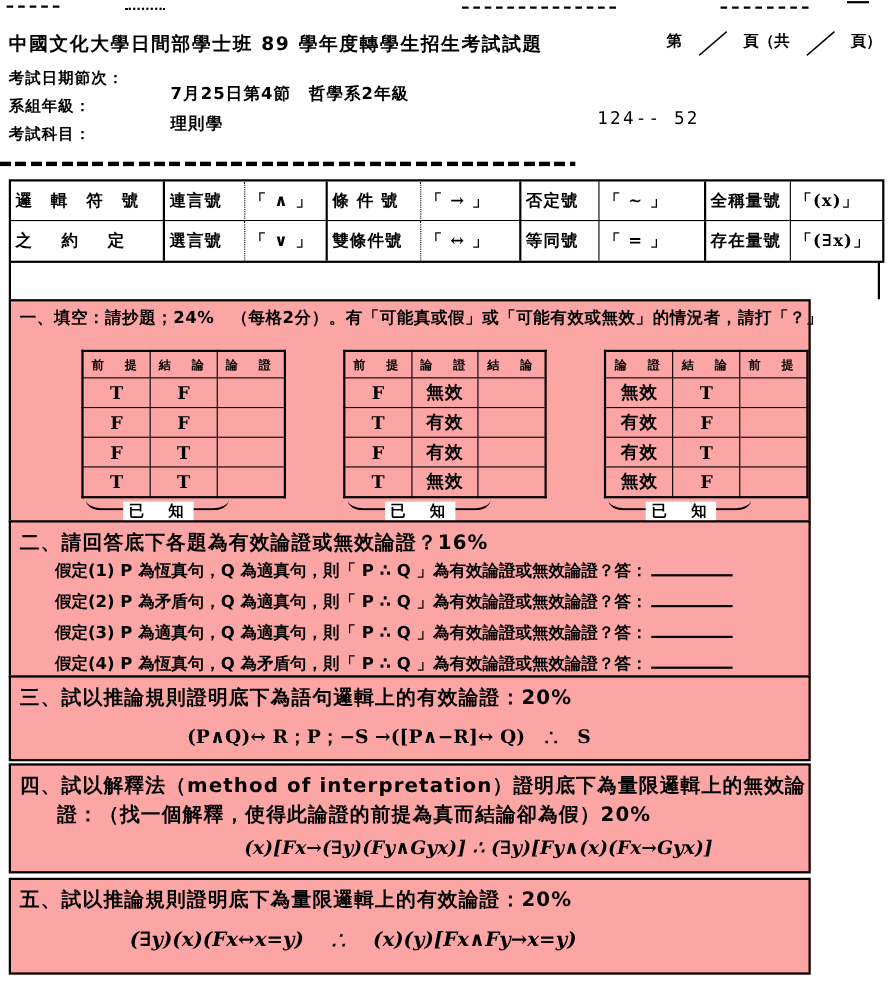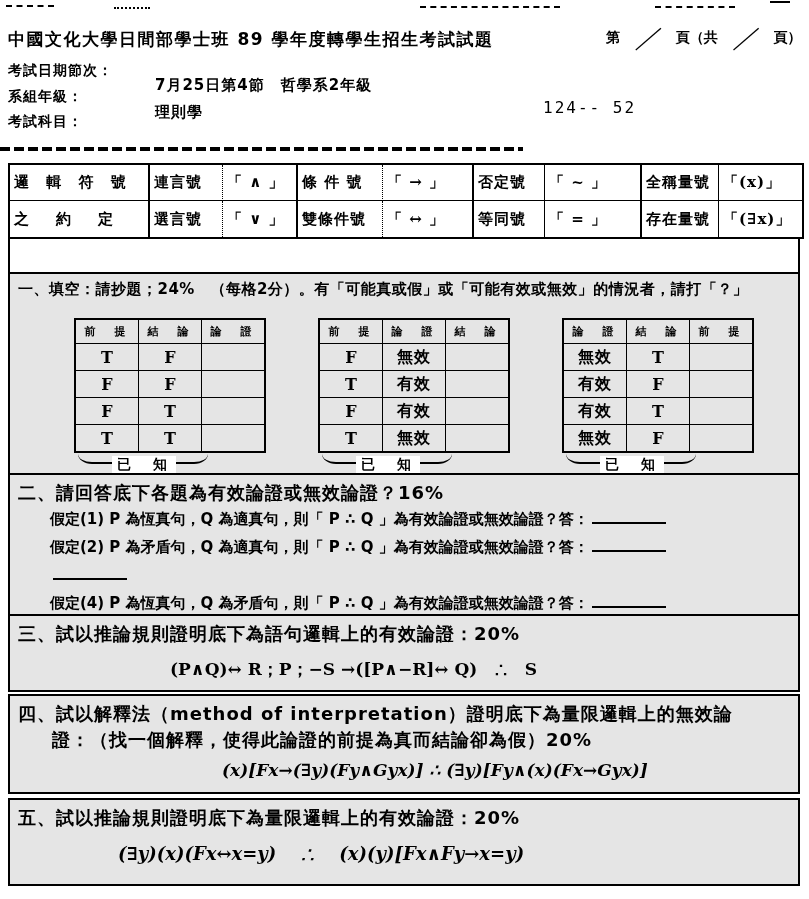--- a/index.html
+++ b/index.html
@@ -30,21 +30,21 @@
   .sc.r1{border-bottom:1px solid #000;}
   .sc.grp{border-left:2px solid #000;}
   .sc.dot{border-left:1px dotted #000;}
   .sc.thin{border-left:1px solid #000;}
   .sc.corner{letter-spacing:6px;padding-left:4px;}
   .sc.symcell{font-family:"DejaVu Serif",serif;font-size:15px;}
 
   
   .strip{position:absolute;left:8px;top:239px;width:792px;height:33px;
          border-left:2px solid #000;border-right:2px solid #000;box-sizing:border-box;}
-  .secbox{position:absolute;left:8px;width:792px;border:2px solid #000;box-sizing:border-box;background:#e5e5e5;}
+  .secbox{position:absolute;left:8px;width:729px;border:2px solid #000;box-sizing:border-box;background:#fca5a5;}
   #sec1{top:272px;height:203px;}
   #sec2{top:473px;height:143px;}
   #sec3{top:614px;height:78px;}
   #sec4{top:694px;height:100px;}
   #sec5{top:798px;height:88px;}
 
   .sec-title{font-weight:bold;letter-spacing:0.5px;padding:6px 6px 0 8px;font-size:15px;white-space:nowrap;}
   .sec-title.big{font-size:18px;letter-spacing:1px;}
   .sec-title.cont{padding-left:42px;padding-top:2px;}
 
@@ -245,21 +245,21 @@
 
   <div class="secbox" id="sec2">
     <div class="sec-title big">二、請回答底下各題為有效論證或無效論證？16%</div>
     <div class="q2-line">
       <span>假定(1)  P 為恆真句，Q 為適真句，則「 P ∴ Q 」為有效論證或無效論證？答：</span><span class="ans-blank"></span>
     </div>
     <div class="q2-line">
       <span>假定(2)  P 為矛盾句，Q 為適真句，則「 P ∴ Q 」為有效論證或無效論證？答：</span><span class="ans-blank"></span>
     </div>
     <div class="q2-line">
-      <span class="ans-blank"></span>
+      <span>假定(3)  P 為適真句，Q 為適真句，則「 P ∴ Q 」為有效論證或無效論證？答：</span><span class="ans-blank"></span>
     </div>
     <div class="q2-line">
       <span>假定(4)  P 為恆真句，Q 為矛盾句，則「 P ∴ Q 」為有效論證或無效論證？答：</span><span class="ans-blank"></span>
     </div>
   </div>
 
   <div class="secbox" id="sec3">
     <div class="sec-title big">三、試以推論規則證明底下為語句邏輯上的有效論證：20%</div>
     <div class="formula">(P∧Q)↔ R；P；−S →([P∧−R]↔ Q)　∴　S</div>
   </div>

